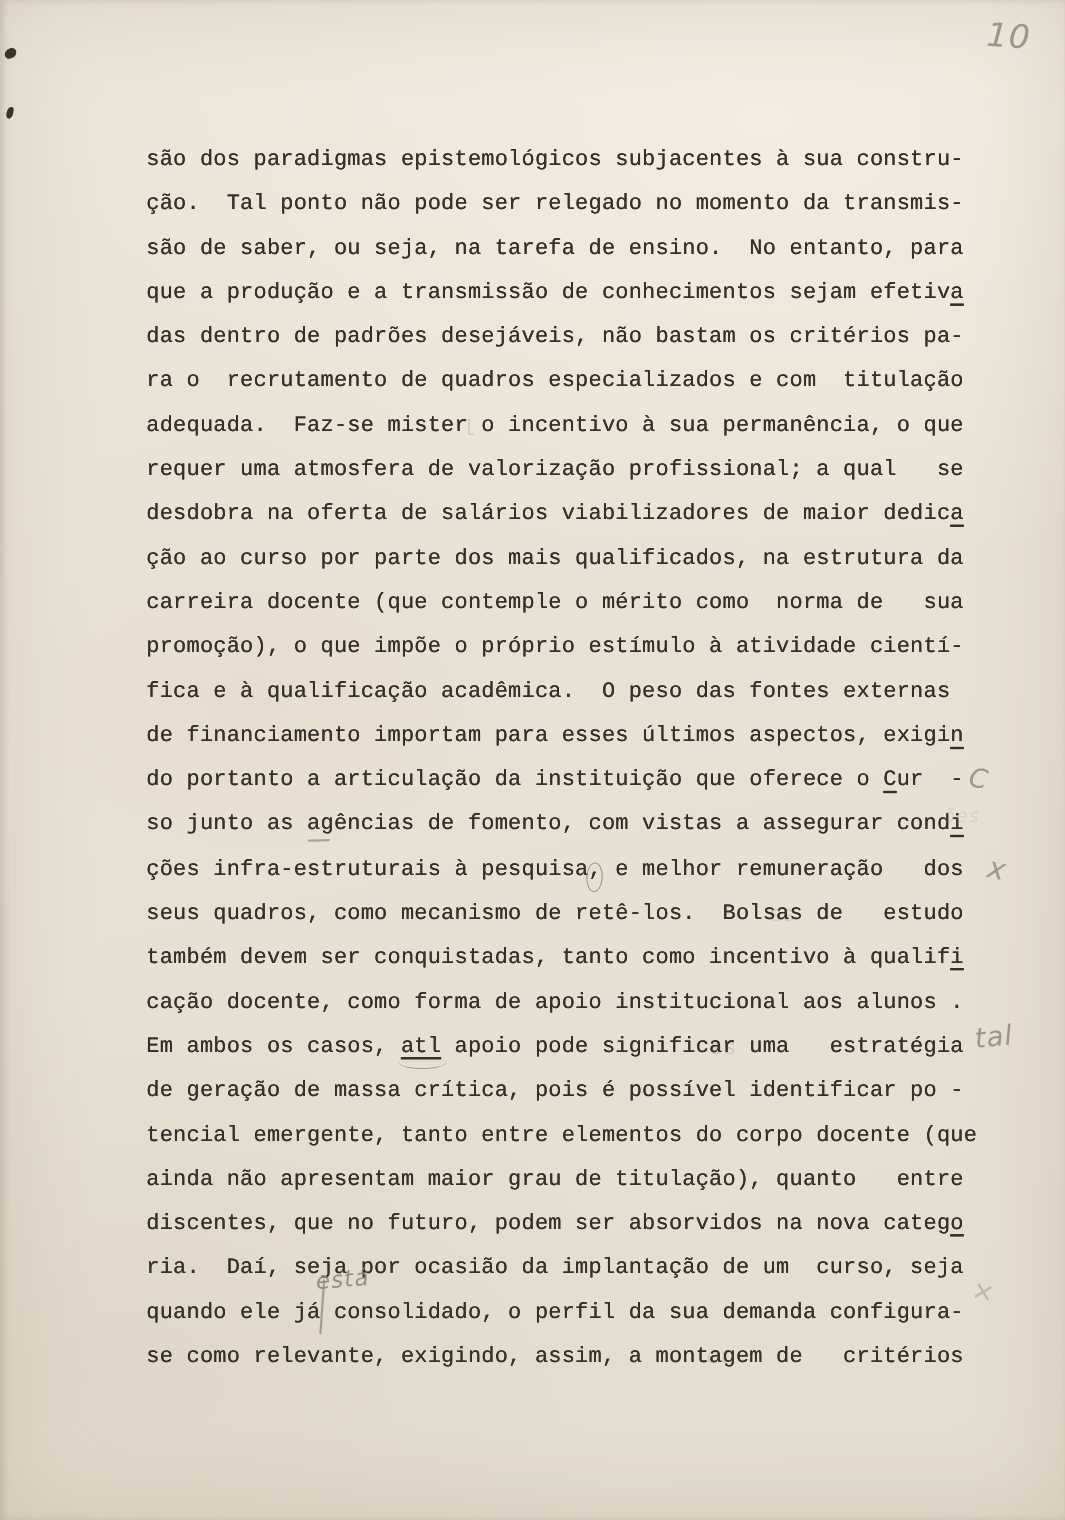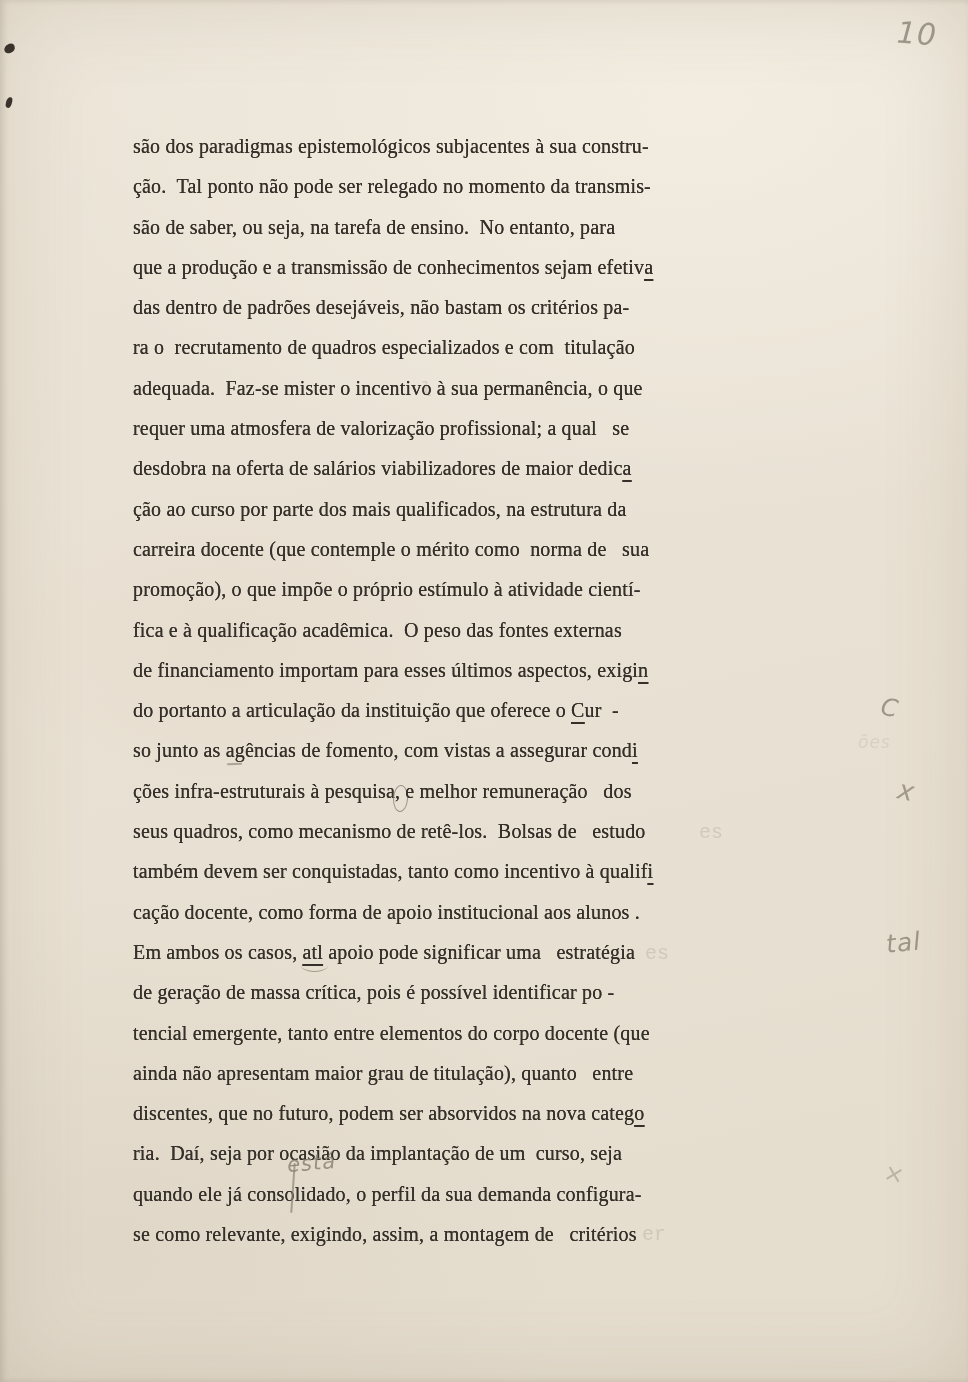--- a/index.html
+++ b/index.html
@@ -11,21 +11,21 @@
     background-image:
       radial-gradient(1100px 700px at 72% 8%, rgba(255,251,242,.40), rgba(255,251,242,0) 60%),
       radial-gradient(700px 500px at 10% 90%, rgba(120,100,70,.06), rgba(120,100,70,0) 70%),
       radial-gradient(300px 180px at 23% 46%, rgba(190,150,130,.05), rgba(190,150,130,0) 80%),
       linear-gradient(168deg, #ece5d8 0%, #e8e0d2 55%, #e4dccd 100%);
     box-shadow: inset 0 0 85px rgba(125,105,78,.17), inset 3px 0 6px rgba(90,78,60,.18);
   }
 
   .typescript{
     position:absolute;left:133px;top:126px;width:780px;
-    font-family:Liberation Serif, serif;
+    font-family:Liberation Mono, monospace;
     font-size:20px;line-height:40.3px;letter-spacing:.18px;
     color:var(--ink,#35302a);
     white-space:pre;
     text-shadow:0 0 .45px currentColor;
   }
   .line{height:40.3px;}
   .line span{position:relative;}
 
   
   .u{text-decoration:underline;text-decoration-thickness:1.6px;text-underline-offset:5px;}

